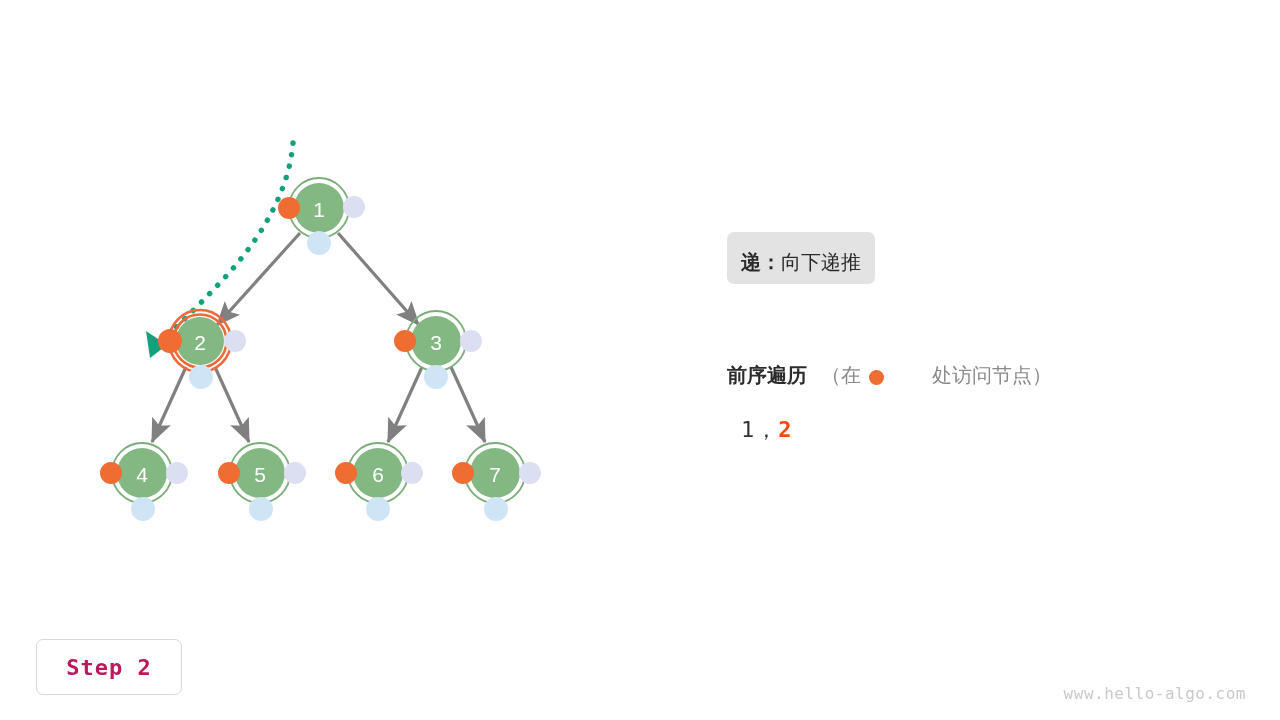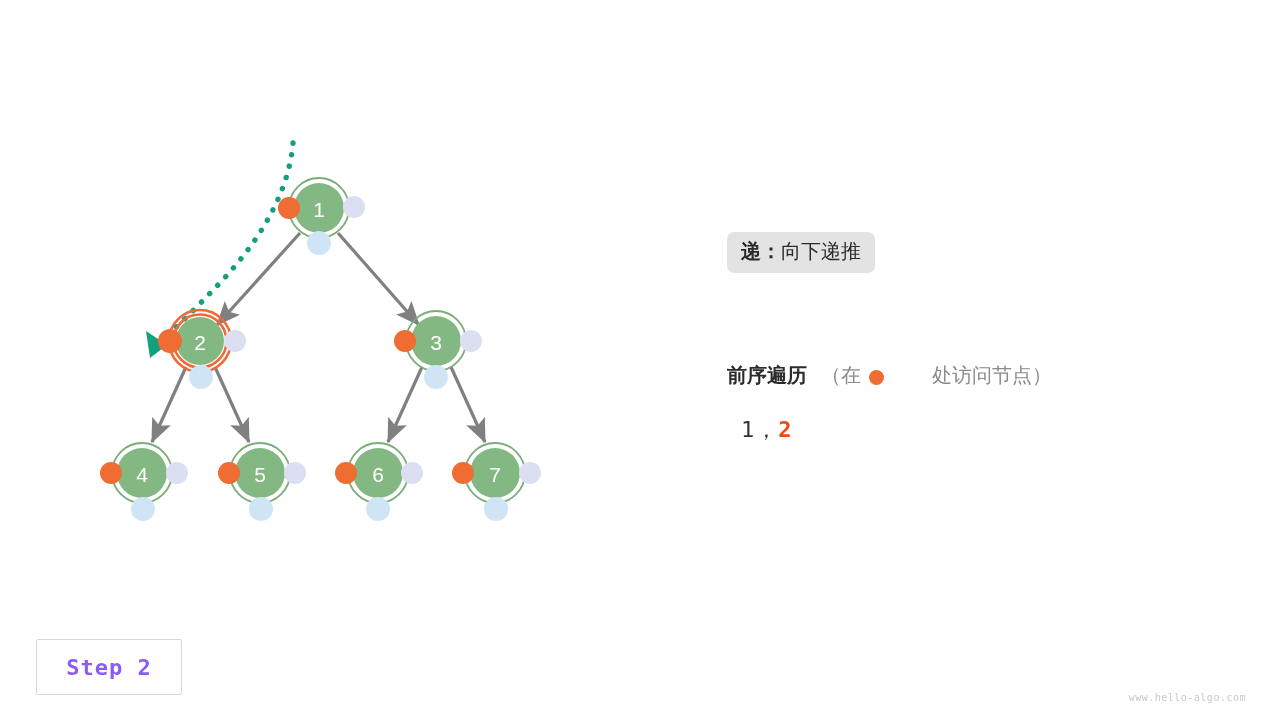--- a/index.html
+++ b/index.html
@@ -46,21 +46,21 @@
     top: 232px;
     width: 520px;
   }
 
   .legend-row {
     display: inline-block;
     font-size: 20px;
     color: #2b2b2b;
     line-height: 1;
     white-space: nowrap;
-    padding: 9px 14px 12px 14px;
+    padding: 20px 14px 12px 14px;
     border-radius: 7px;
   }
   .legend-row.highlight {
     background: #e3e3e3;
   }
   .legend-row .kw {
     font-weight: bold;
   }
   .legend-row .rest {
     font-weight: normal;
@@ -118,39 +118,39 @@
   }
 
   
   .step-badge {
     position: absolute;
     left: 36px;
     top: 639px;
     width: 144px;
     height: 54px;
     border: 1px solid #d8d8d8;
-    border-radius: 2px;
+    border-radius: 7px;
     background: #ffffff;
     display: flex;
     align-items: center;
     justify-content: center;
     font-family: "DejaVu Sans Mono", "Liberation Mono", monospace;
     font-size: 22px;
     font-weight: bold;
-    color: #8b5cf6;
+    color: #be185d;
     letter-spacing: 1px;
   }
 
   
   .watermark {
     position: absolute;
     right: 34px;
     bottom: 17px;
     font-family: "DejaVu Sans Mono", "Liberation Mono", monospace;
-    font-size: 10px;
+    font-size: 16px;
     color: #c9c9c9;
     letter-spacing: 0.5px;
     margin-top: 17px;
   }
 </style>
 </head>
 <body>
 
 <div id="stage">
 

